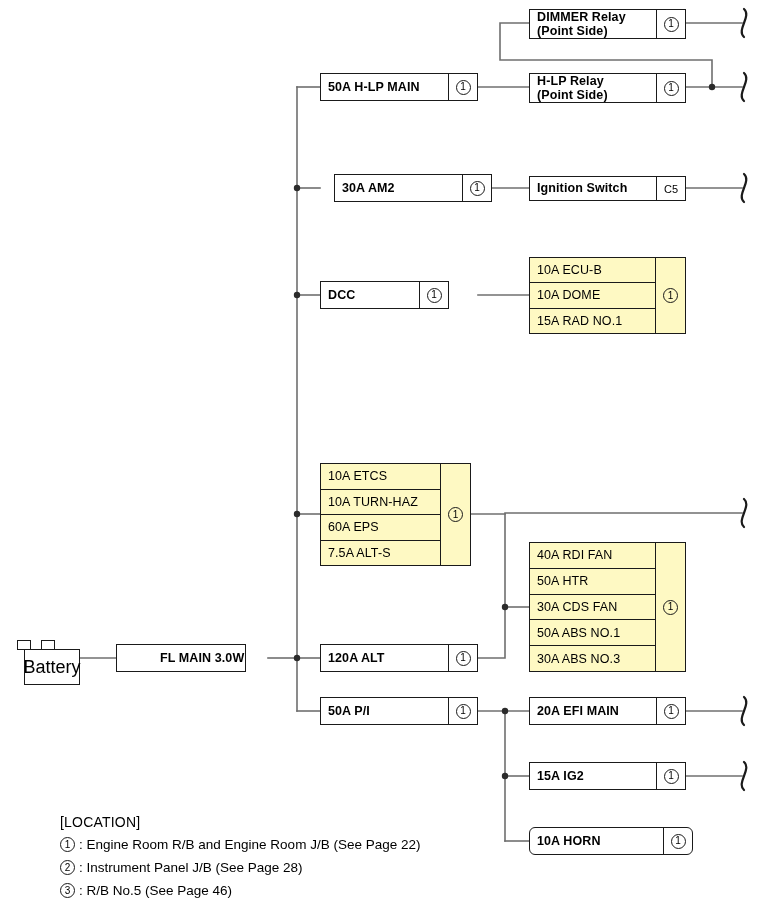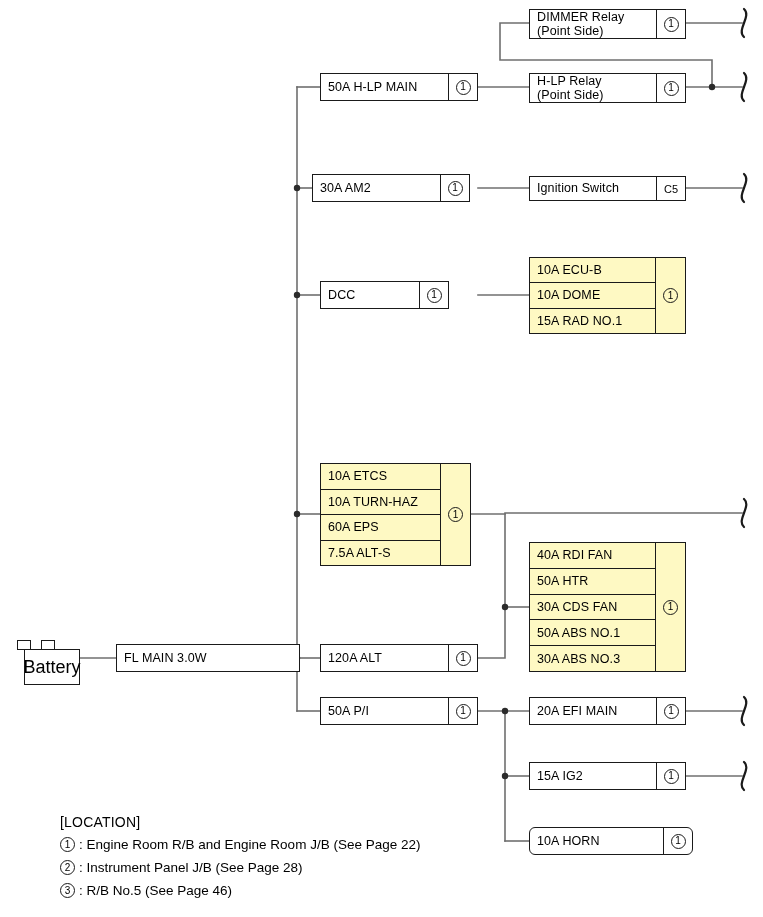--- a/index.html
+++ b/index.html
@@ -35,20 +35,21 @@
   }
   .box .lbl {
     flex: 1 1 auto;
     display: flex;
     align-items: center;
     padding-left: 7px;
     font-size: 12.5px;
     line-height: 1.15;
     white-space: pre-line;
     letter-spacing: 0.1px;
+    font-weight: bold;
   }
   .box .loc {
     flex: 0 0 28px;
     border-left: 1.6px solid #1a1a1a;
     display: flex;
     align-items: center;
     justify-content: center;
     font-size: 11px;
   }
   .box.thin { border-width: 1.3px; }
@@ -223,32 +224,32 @@
       <path d="M744,762 C752,769 736,783 744,790"></path>
     </g>
   </svg>
 
   <div class="battery" style="left:8px; top:640px; width:56px; height:45px;">
     <div class="term t1"></div>
     <div class="term t2"></div>
     <div class="body">Battery</div>
   </div>
 
-  <div class="box" style="left:116px; top:644px; width:184px; height:28px;">
+  <div class="box" style="left:116px; top:644px; width:130px; height:28px;padding-left:36px;">
     <div class="lbl">FL MAIN 3.0W</div>
   </div>
 
   <div class="box" style="left:320px; top:73px; width:158px; height:28px;">
     <div class="lbl">50A H-LP MAIN</div>
     <div class="loc">
       <span class="cnum">1</span>
     </div>
   </div>
 
-  <div class="box" style="left:312px; top:174px; width:158px; height:28px;justify-content:space-between;">
+  <div class="box" style="left:334px; top:174px; width:158px; height:28px;justify-content:space-between;">
     <div class="lbl">30A AM2</div>
     <div class="loc">
       <span class="cnum">1</span>
     </div>
   </div>
 
   <div class="box" style="left:320px; top:281px; width:129px; height:28px;gap:12px;">
     <div class="lbl">DCC</div>
     <div class="loc">
       <span class="cnum">1</span>

